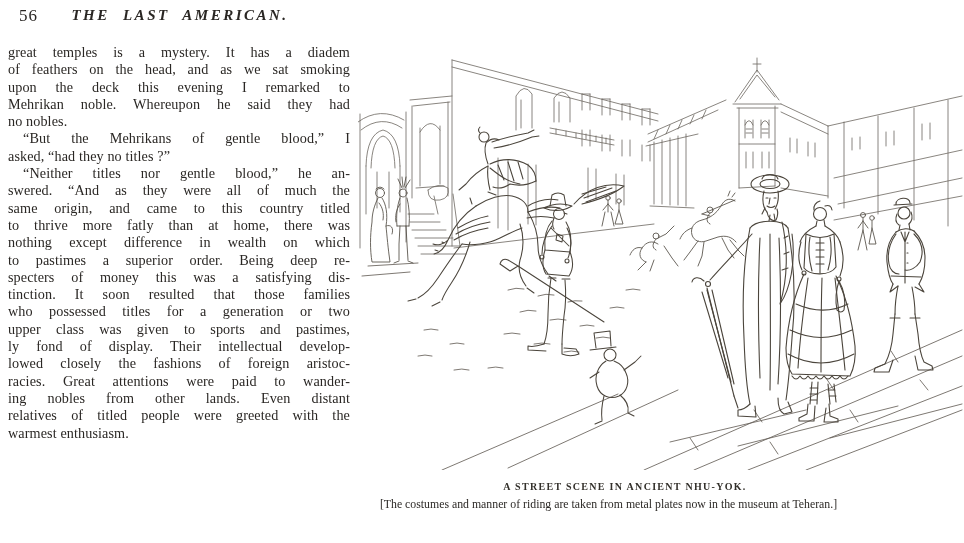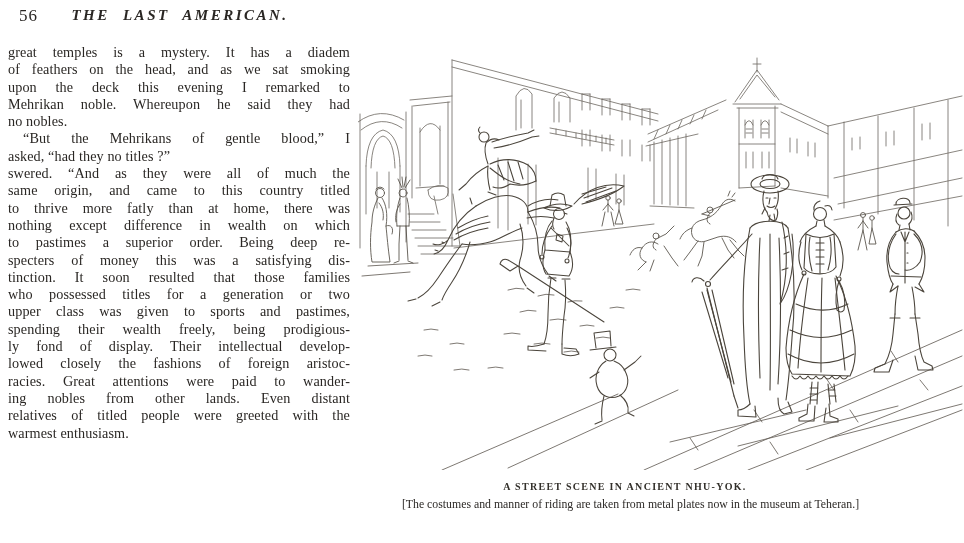--- a/index.html
+++ b/index.html
@@ -19,50 +19,50 @@
   .bl{font-size:14.2px;line-height:17.3px;letter-spacing:.1px;}
   .bl.j{text-align:justify;text-align-last:justify;}
   .bl.ind{text-indent:15px;}
   .illo{position:absolute;left:358px;top:38px;width:606px;height:432px;}
   .illo svg{display:block;width:606px;height:432px;}
   .caption{
     position:absolute;left:360px;top:481px;width:530px;text-align:center;
     font-size:10px;font-weight:600;letter-spacing:1.3px;color:#33302b;
   }
   .credit{
-    position:absolute;left:358px;top:497px;width:545px;text-align:center;
+    position:absolute;left:336px;top:497px;width:545px;text-align:center;
     font-size:11.8px;color:#2c2926;
   }
 </style>
 </head>
 <body>
 
 <div class="page" style="--paper: #ffffff; --ink: #2a2724;">
 
   <div class="pageno">56</div>
   <div class="runtitle">THE LAST AMERICAN.</div>
 
   <div class="textcol">
       <div class="bl j">great temples is a mystery. It has a diadem</div>
       <div class="bl j">of feathers on the head, and as we sat smoking</div>
       <div class="bl j">upon the deck this evening I remarked to</div>
       <div class="bl j">Mehrikan noble. Whereupon he said they had</div>
       <div class="bl">no nobles.</div>
       <div class="bl j ind">“But the Mehrikans of gentle blood,” I</div>
       <div class="bl">asked, “had they no titles ?”</div>
+      <div class="bl j ind">“Neither titles nor gentle blood,” he an-</div>
       <div class="bl j">swered. “And as they were all of much the</div>
       <div class="bl j">same origin, and came to this country titled</div>
       <div class="bl j">to thrive more fatly than at home, there was</div>
       <div class="bl j">nothing except difference in wealth on which</div>
       <div class="bl j">to pastimes a superior order. Being deep re-</div>
       <div class="bl j">specters of money this was a satisfying dis-</div>
       <div class="bl j">tinction. It soon resulted that those families</div>
       <div class="bl j">who possessed titles for a generation or two</div>
       <div class="bl j">upper class was given to sports and pastimes,</div>
-      <div class="bl j">spending their wealth freely, being prodigious-</div>
       <div class="bl j">ly fond of display. Their intellectual develop-</div>
       <div class="bl j">lowed closely the fashions of foreign aristoc-</div>
       <div class="bl j">racies. Great attentions were paid to wander-</div>
       <div class="bl j">ing nobles from other lands. Even distant</div>
       <div class="bl j">relatives of titled people were greeted with the</div>
       <div class="bl">warmest enthusiasm.</div>
     </div>
 
   <div class="illo">
     <svg viewBox="0 0 606 432">

